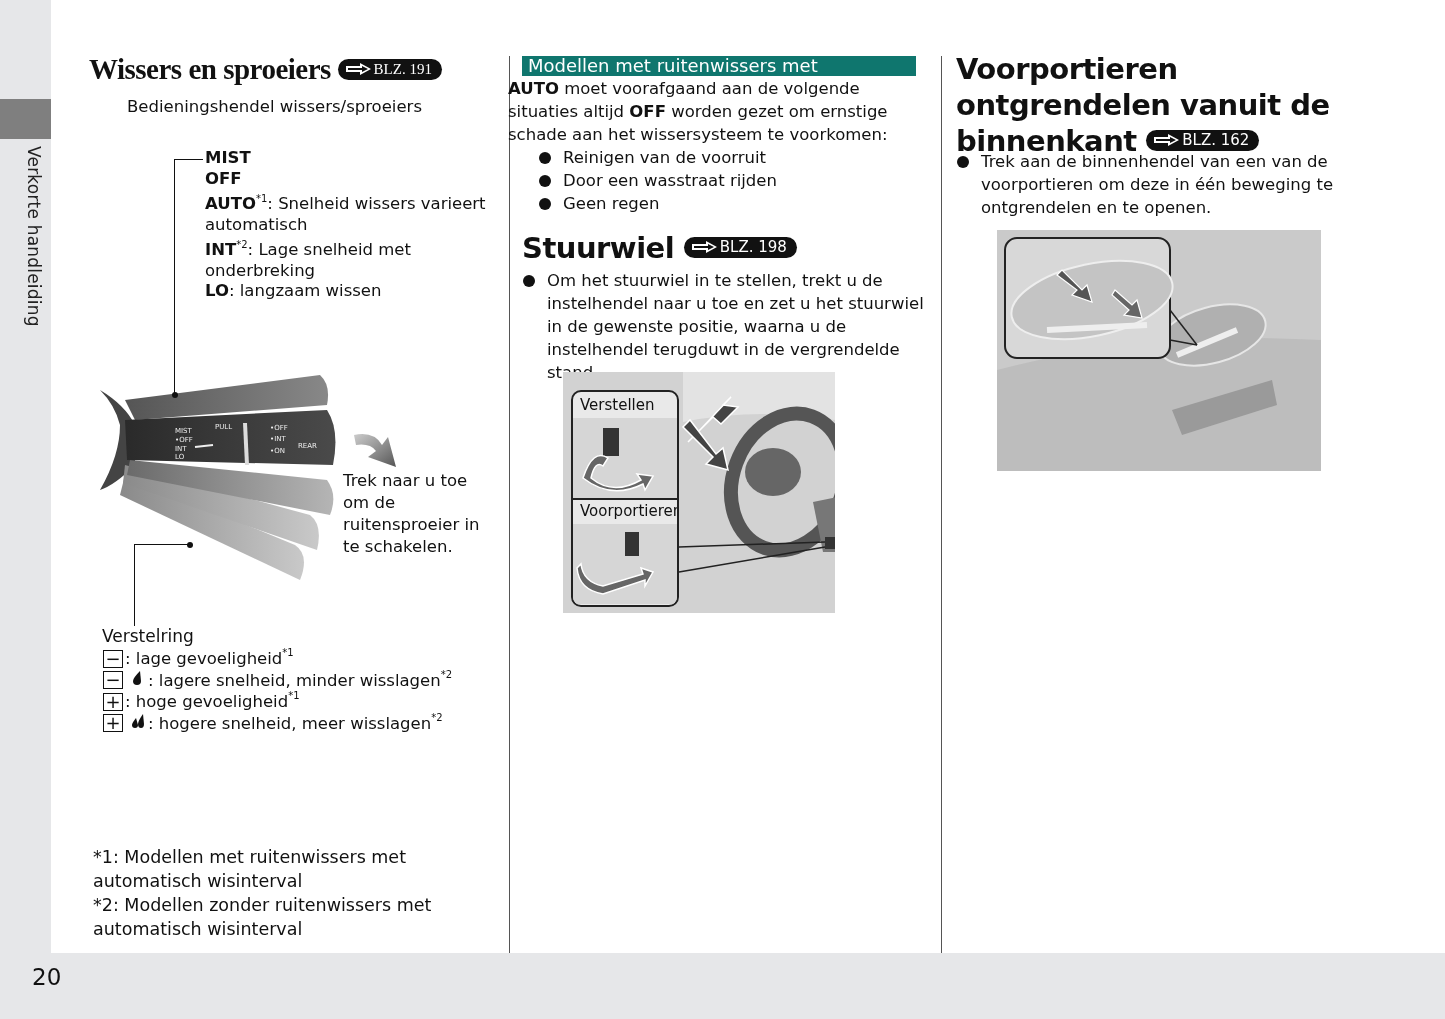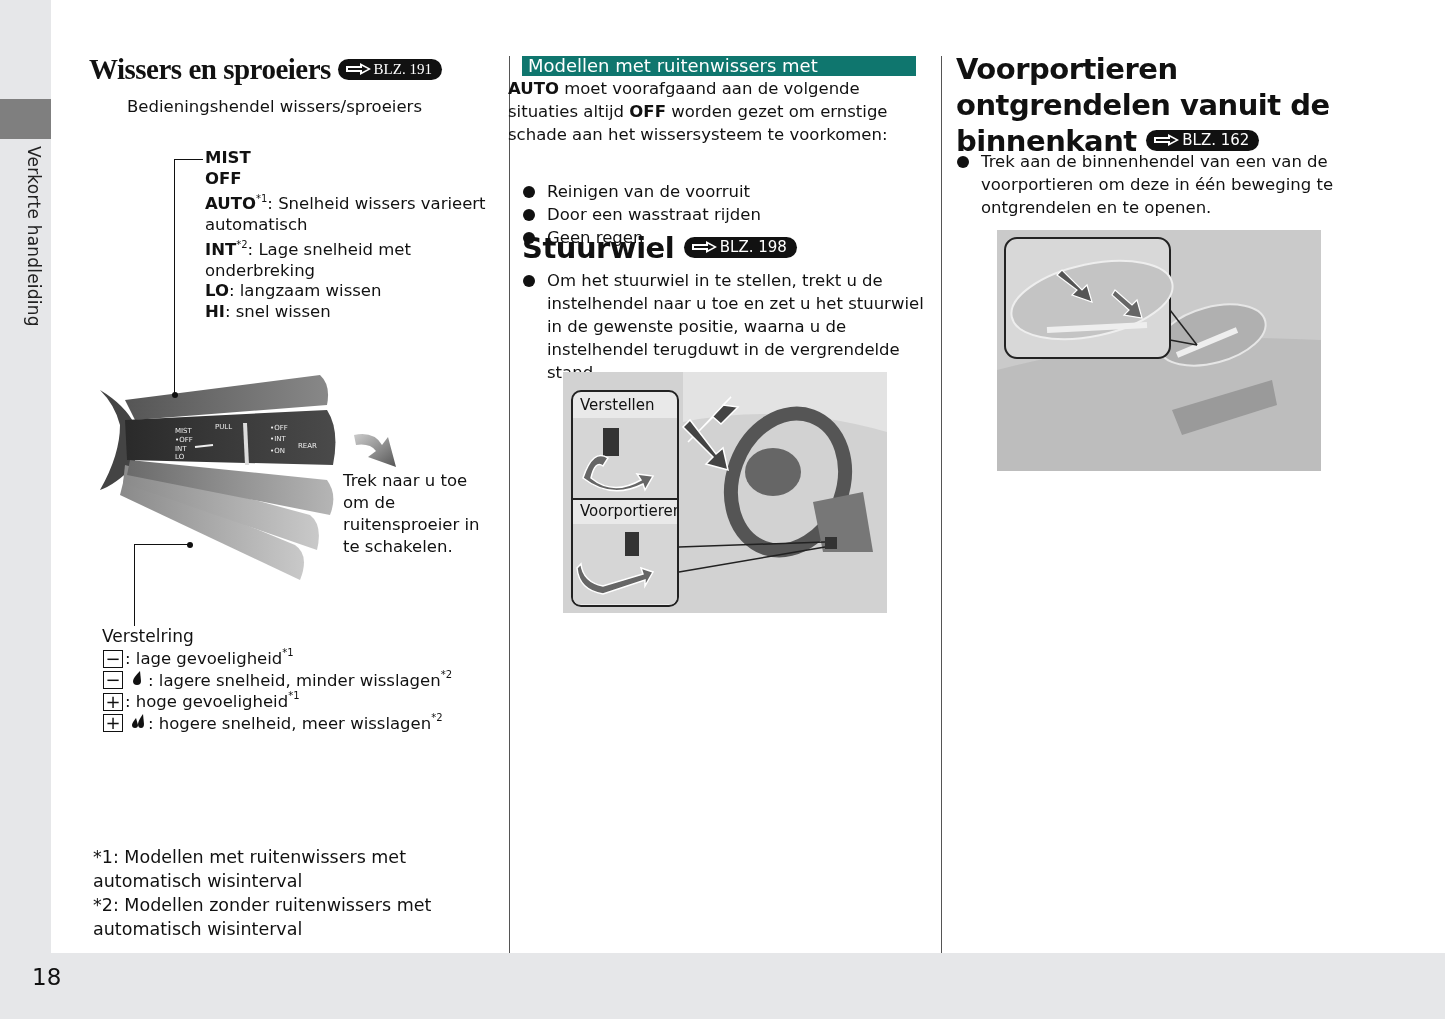--- a/index.html
+++ b/index.html
@@ -46,43 +46,43 @@
   .ring-row { display: flex; align-items: center; height: 21.5px; font-size: 16.5px; }
   .ring-box { display: inline-block; width: 20px; height: 18px; border: 1px solid #111; font-size: 18px; line-height: 15px; text-align: center; margin-right: 2px; }
   .ring-row sup { font-size: 10px; position: relative; top: -6px; }
   .drop { display: inline-block; width: 14px; margin: 0 3px 0 6px; }
 
   #footnotes { position: absolute; left: 93px; top: 845px; font-size: 17.5px; line-height: 24px; width: 400px; }
 
   
   #col2-banner { position: absolute; left: 522px; top: 56px; width: 394px; height: 20px; background: #0f766e; color: #fff; font-size: 18px; line-height: 20px; padding-left: 6px; }
   #auto-para { position: absolute; left: 508px; top: 77px; width: 400px; }
-  #auto-bullets { position: absolute; left: 522px; top: 146px; width: 400px; margin-top: 34px; }
+  #auto-bullets { position: absolute; left: 538px; top: 146px; width: 400px; }
   #title2 { position: absolute; left: 522px; top: 230px; }
   #wheel-bullets { position: absolute; left: 522px; top: 269px; width: 410px; }
-  .wheel-fig { position: absolute; left: 563px; top: 372px; width: 324px; height: 241px; background: #4c1d95; overflow: hidden; }
+  .wheel-fig { position: absolute; left: 563px; top: 372px; width: 272px; height: 241px; background: #4c1d95; overflow: hidden; }
   .inset-box { position: absolute; left: 8px; top: 18px; width: 108px; height: 217px; border: 2px solid #222; border-radius: 10px; background: #e9e9e9; overflow: hidden; }
   .inset-label { position: absolute; left: 7px; font-size: 15px; color: #111; }
   .inset-sep { position: absolute; left: 0; top: 106px; width: 104px; height: 2px; background: #222; }
 
   
   #title3 { position: absolute; left: 956px; top: 51px; width: 440px; }
   #door-bullets { position: absolute; left: 956px; top: 150px; width: 380px; }
   .door-fig { position: absolute; left: 997px; top: 230px; width: 324px; height: 241px; background: #c9c9c9; overflow: hidden; }
 </style>
 </head>
 <body>
 
 <div class="page">
 
   <div class="left-strip"></div>
   <div class="tab-block"></div>
   <div class="side-label">Verkorte handleiding</div>
   <div class="bottom-band"></div>
-  <div class="page-number">18</div>
+  <div class="page-number">20</div>
 
   <div class="col-divider" style="left:509px"></div>
   <div class="col-divider" style="left:941px"></div>
 
   <h1 class="sec" id="title1">
     <span>Wissers en sproeiers</span>
     <span class="blz">
       <span class="arrow">
         <svg width="28" height="12" viewBox="0 0 28 12">
             <path d="M2 3 H16 V0 L27 6 L16 12 V9 H2 Z" fill="#fff"></path>
@@ -96,21 +96,20 @@
 
   <div class="lead-line-v1"></div>
   <div class="lead-line-h1"></div>
 
   <div id="modes">
     <div><b>MIST</b></div>
     <div><b>OFF</b></div>
     <div><b>AUTO</b><sup>*1</sup><span>: Snelheid wissers varieert automatisch</span></div>
     <div><b>INT</b><sup>*2</sup><span>: Lage snelheid met onderbreking</span></div>
     <div><b>LO</b><span>: langzaam wissen</span></div>
-    <div><b>HI</b><span>: snel wissen</span></div>
   </div>
 
   <div class="lever-fig">
     <svg width="245" height="230" viewBox="0 0 245 230">
       <defs>
         <linearGradient id="lv1" x1="0" y1="0" x2="1" y2="0">
             <stop offset="0" stop-color="#555"></stop>
             <stop offset="1" stop-color="#888"></stop>
           </linearGradient>
         <linearGradient id="lv2" x1="0" y1="0" x2="1" y2="0">

